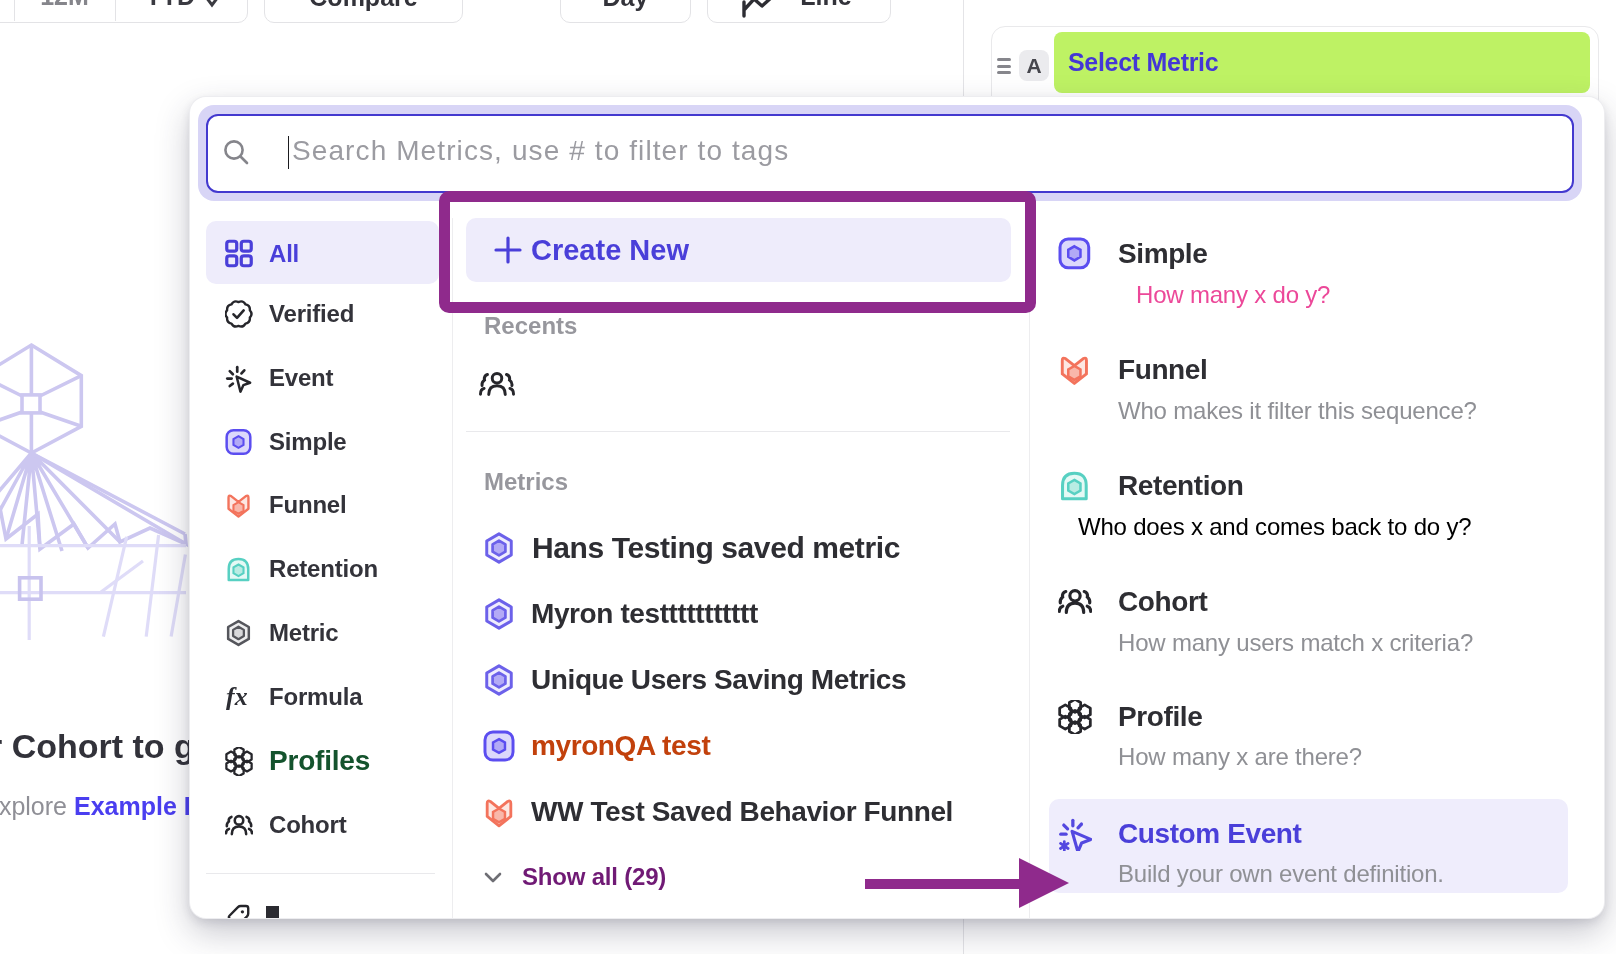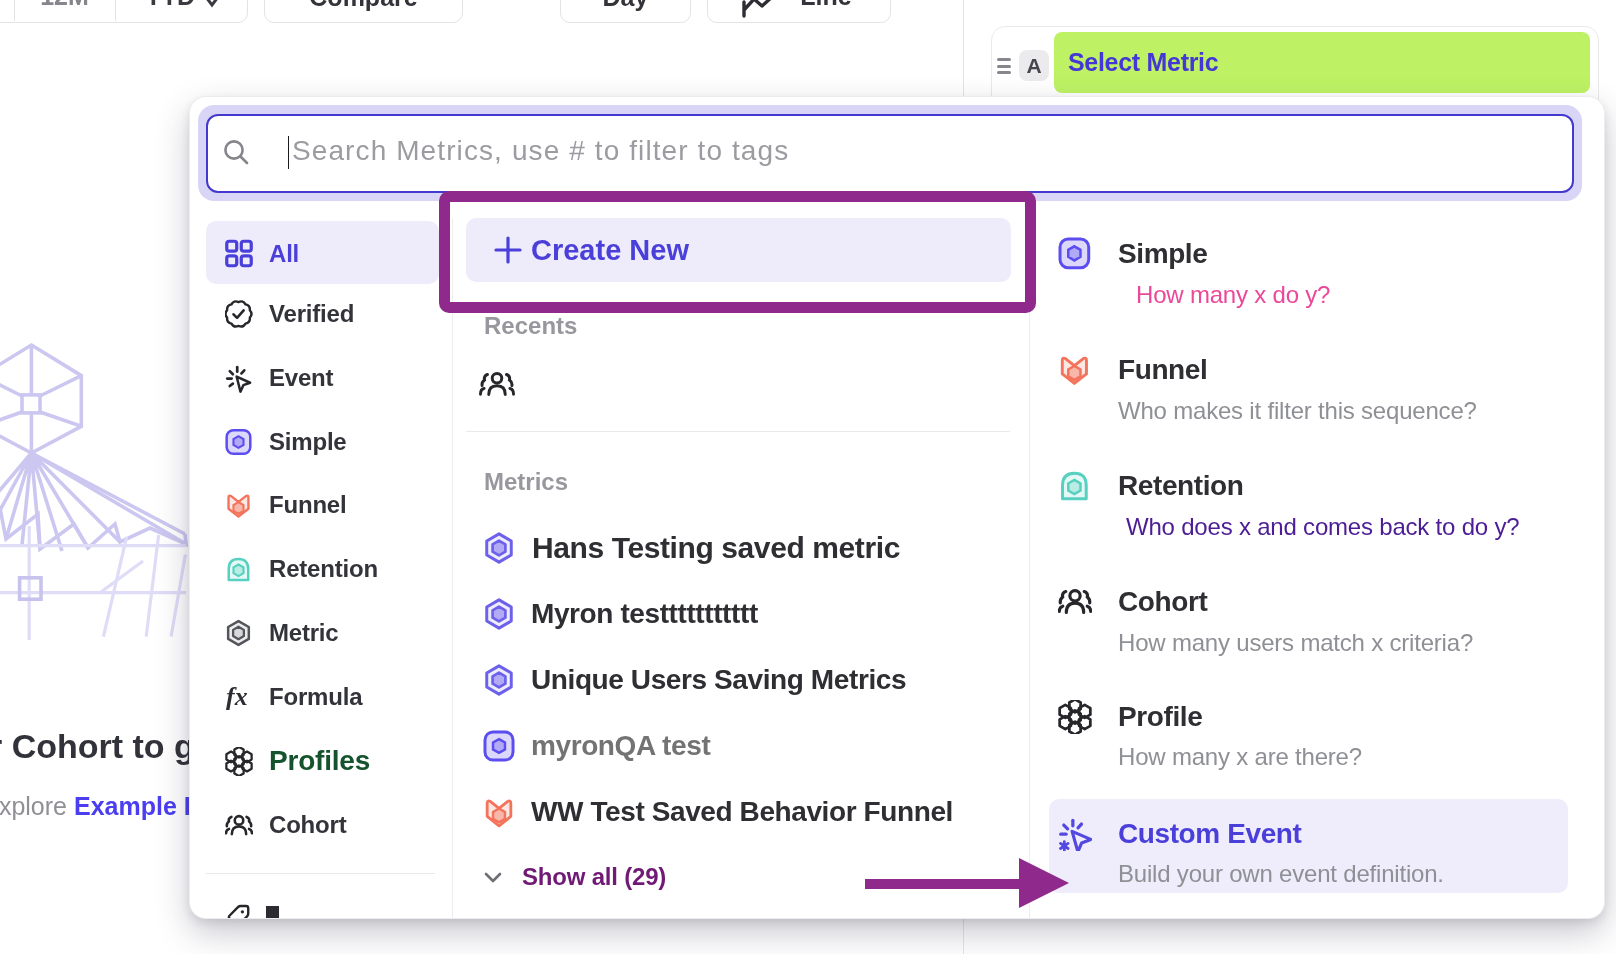--- a/index.html
+++ b/index.html
@@ -174,21 +174,21 @@
   <div class="abs" style="left:341px;top:497px;height:40px;display:flex;align-items:center;color:#2e2e33;font-weight:700;font-size:28px;letter-spacing:-0.4px;white-space:nowrap;">Myron testtttttttttt</div>
   <svg class="icon" style="left:293px;top:567px;" width="32" height="32" viewBox="0 0 26 26">
       <path d="M13.00,1.50 L22.96,7.25 L22.96,18.75 L13.00,24.50 L3.04,18.75 L3.04,7.25 Z" fill="#efedfd" stroke="#6c61ea" stroke-width="2.4" stroke-linejoin="round"></path>
       <path d="M13.00,7.00 L18.20,10.00 L18.20,16.00 L13.00,19.00 L7.80,16.00 L7.80,10.00 Z" fill="#b3aaf6" stroke="#6c61ea" stroke-width="2.2" stroke-linejoin="round"></path>
     </svg>
   <div class="abs" style="left:341px;top:563px;height:40px;display:flex;align-items:center;color:#2e2e33;font-weight:700;font-size:28px;letter-spacing:-0.4px;white-space:nowrap;">Unique Users Saving Metrics</div>
   <svg class="icon" style="left:293px;top:633px;" width="32" height="32" viewBox="0 0 26 26">
       <rect x="1.6" y="1.6" width="22.8" height="22.8" rx="6.5" fill="#dcd8fb" stroke="#5b4df0" stroke-width="2.4"></rect>
       <path d="M13.00,7.40 L17.85,10.20 L17.85,15.80 L13.00,18.60 L8.15,15.80 L8.15,10.20 Z" fill="#b2a9f6" stroke="#5b4df0" stroke-width="2"></path>
     </svg>
-  <div class="abs" style="left:341px;top:629px;height:40px;display:flex;align-items:center;color:#737373;font-weight:700;font-size:28px;letter-spacing:-0.4px;white-space:nowrap;">myronQA test</div>
+  <div class="abs" style="left:341px;top:629px;height:40px;display:flex;align-items:center;color:#c2410c;font-weight:700;font-size:28px;letter-spacing:-0.4px;white-space:nowrap;">myronQA test</div>
   <svg class="icon" style="left:293px;top:699px;" width="32" height="32" viewBox="0 0 26 26">
       <path d="M3.4,6 Q3.4,3.2 5.9,4.4 L13,10 L20.1,4.4 Q22.6,3.2 22.6,6 L22.6,16.6 L13,24.2 L3.4,16.6 Z" fill="#fde7e2" stroke="#f3735c" stroke-width="2.3" stroke-linejoin="round"></path>
       <path d="M13.00,10.20 L17.85,13.00 L17.85,18.60 L13.00,21.40 L8.15,18.60 L8.15,13.00 Z" fill="#f9b7aa" stroke="#f3735c" stroke-width="2"></path>
     </svg>
   <div class="abs" style="left:341px;top:695px;height:40px;display:flex;align-items:center;color:#2e2e33;font-weight:700;font-size:28px;letter-spacing:-0.4px;white-space:nowrap;">WW Test Saved Behavior Funnel</div>
   <svg class="icon" style="left:294px;top:774px;" width="18" height="14" viewBox="0 0 18 14">
       <path d="M2,3 L9,10 L16,3" fill="none" stroke="#6e6e74" stroke-width="2.6" stroke-linecap="round" stroke-linejoin="round"></path>
     </svg>
   <div class="abs" style="left:332px;top:766px;color:#701a75;font-weight:700;font-size:24px;letter-spacing:-0.2px;">Show all (29)</div>
 
@@ -203,21 +203,21 @@
       <path d="M3.4,6 Q3.4,3.2 5.9,4.4 L13,10 L20.1,4.4 Q22.6,3.2 22.6,6 L22.6,16.6 L13,24.2 L3.4,16.6 Z" fill="#fde7e2" stroke="#f3735c" stroke-width="2.3" stroke-linejoin="round"></path>
       <path d="M13.00,10.20 L17.85,13.00 L17.85,18.60 L13.00,21.40 L8.15,18.60 L8.15,13.00 Z" fill="#f9b7aa" stroke="#f3735c" stroke-width="2"></path>
     </svg>
   <div class="abs" style="left:928px;top:254px;height:38px;display:flex;align-items:center;color:#2e2e33;font-weight:700;font-size:28px;letter-spacing:-0.4px;white-space:nowrap;">Funnel</div>
   <div class="abs" style="left:928px;top:300px;color:#8f9095;font-size:24px;letter-spacing:-0.2px;white-space:nowrap;">Who makes it filter this sequence?</div>
   <svg class="icon" style="left:868px;top:372px;" width="34" height="34" viewBox="0 0 27 27">
       <path d="M3.6,23.6 L3.6,13 Q3.6,3.4 13,3.4 Q22.4,3.4 22.4,13 L22.4,23.6 Z" fill="#e4f9f5" stroke="#57d0c2" stroke-width="2.4" stroke-linejoin="round"></path>
       <path d="M13.00,8.70 L17.85,11.50 L17.85,17.10 L13.00,19.90 L8.15,17.10 L8.15,11.50 Z" fill="#b9ece3" stroke="#57d0c2" stroke-width="2"></path>
     </svg>
   <div class="abs" style="left:928px;top:370px;height:38px;display:flex;align-items:center;color:#2e2e33;font-weight:700;font-size:28px;letter-spacing:-0.4px;white-space:nowrap;">Retention</div>
-  <div class="abs" style="left:936px;top:416px;color:#4c1d95;font-size:24px;letter-spacing:-0.2px;white-space:nowrap;">Who does x and comes back to do y?</div>
+  <div class="abs" style="left:888px;top:416px;color:#000000;font-size:24px;letter-spacing:-0.2px;white-space:nowrap;">Who does x and comes back to do y?</div>
   <svg class="icon" style="left:868px;top:488px;" width="34" height="34" viewBox="0 0 27 27">
       <circle cx="13.5" cy="8.6" r="4.1" stroke="#26262b" stroke-width="2.5" fill="none"></circle>
       <path d="M6.6,21.8 Q6.6,14.4 13.5,14.4 Q20.4,14.4 20.4,21.8" stroke="#26262b" stroke-width="2.5" fill="none" stroke-linecap="round"></path>
       <path d="M6.2,5.2 Q3.0,6.2 3.7,9.6 Q1.4,11.4 1.8,14.2" stroke="#26262b" stroke-width="2.5" fill="none" stroke-linecap="round"></path>
       <path d="M20.8,5.2 Q24.0,6.2 23.3,9.6 Q25.6,11.4 25.2,14.2" stroke="#26262b" stroke-width="2.5" fill="none" stroke-linecap="round"></path>
       <path d="M1.0,21.0 Q1.0,17.6 3.8,16.8 M26.0,21.0 Q26.0,17.6 23.2,16.8" stroke="#26262b" stroke-width="2.5" fill="none" stroke-linecap="round"></path>
     </svg>
   <div class="abs" style="left:928px;top:486px;height:38px;display:flex;align-items:center;color:#2e2e33;font-weight:700;font-size:28px;letter-spacing:-0.4px;white-space:nowrap;">Cohort</div>
   <div class="abs" style="left:928px;top:532px;color:#8f9095;font-size:24px;letter-spacing:-0.2px;white-space:nowrap;">How many users match x criteria?</div>
   <svg class="icon" style="left:868px;top:603px;" width="34" height="34" viewBox="0 0 27 27">

